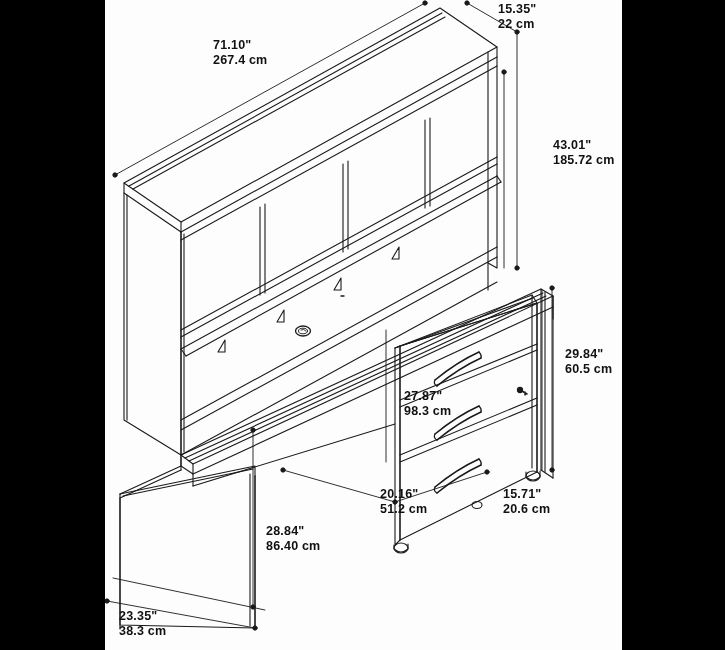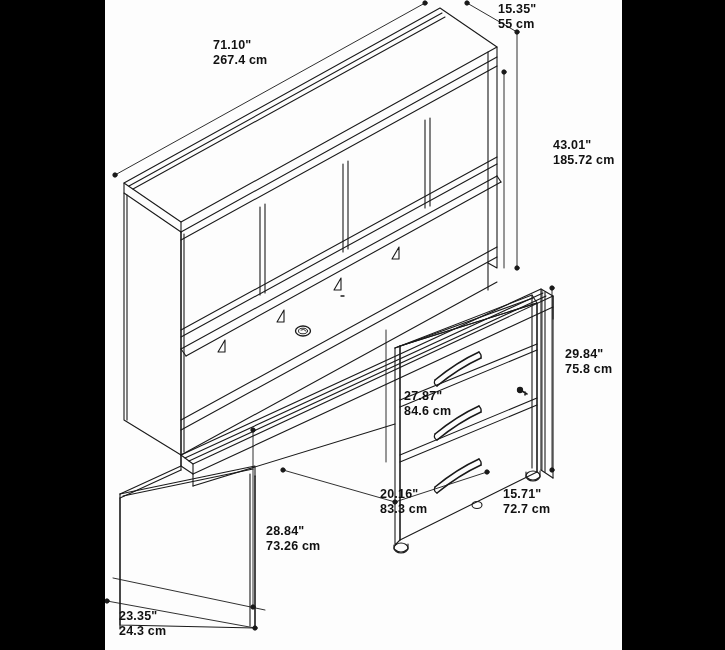--- a/index.html
+++ b/index.html
@@ -201,52 +201,52 @@
       </g>
     </svg>
 
     <div class="dim" style="left:108px;top:38px;">
       <span>71.10"</span>
       <span>267.4 cm</span>
     </div>
 
     <div class="dim" style="left:393px;top:2px;">
       <span>15.35"</span>
-      <span>55 cm</span>
+      <span>22 cm</span>
     </div>
 
     <div class="dim" style="left:448px;top:138px;">
       <span>43.01"</span>
       <span>185.72 cm</span>
     </div>
 
     <div class="dim" style="left:460px;top:347px;">
       <span>29.84"</span>
-      <span>75.8 cm</span>
+      <span>60.5 cm</span>
     </div>
 
     <div class="dim" style="left:299px;top:389px;">
       <span>27.87"</span>
-      <span>84.6 cm</span>
+      <span>98.3 cm</span>
     </div>
 
     <div class="dim" style="left:275px;top:487px;">
       <span>20.16"</span>
-      <span>83.3 cm</span>
+      <span>51.2 cm</span>
     </div>
 
     <div class="dim" style="left:398px;top:487px;">
       <span>15.71"</span>
-      <span>72.7 cm</span>
+      <span>20.6 cm</span>
     </div>
 
     <div class="dim" style="left:161px;top:524px;">
       <span>28.84"</span>
-      <span>73.26 cm</span>
+      <span>86.40 cm</span>
     </div>
 
     <div class="dim" style="left:14px;top:609px;">
       <span>23.35"</span>
-      <span>24.3 cm</span>
+      <span>38.3 cm</span>
     </div>
 
   </div>
 </div>
 
 </body></html>

